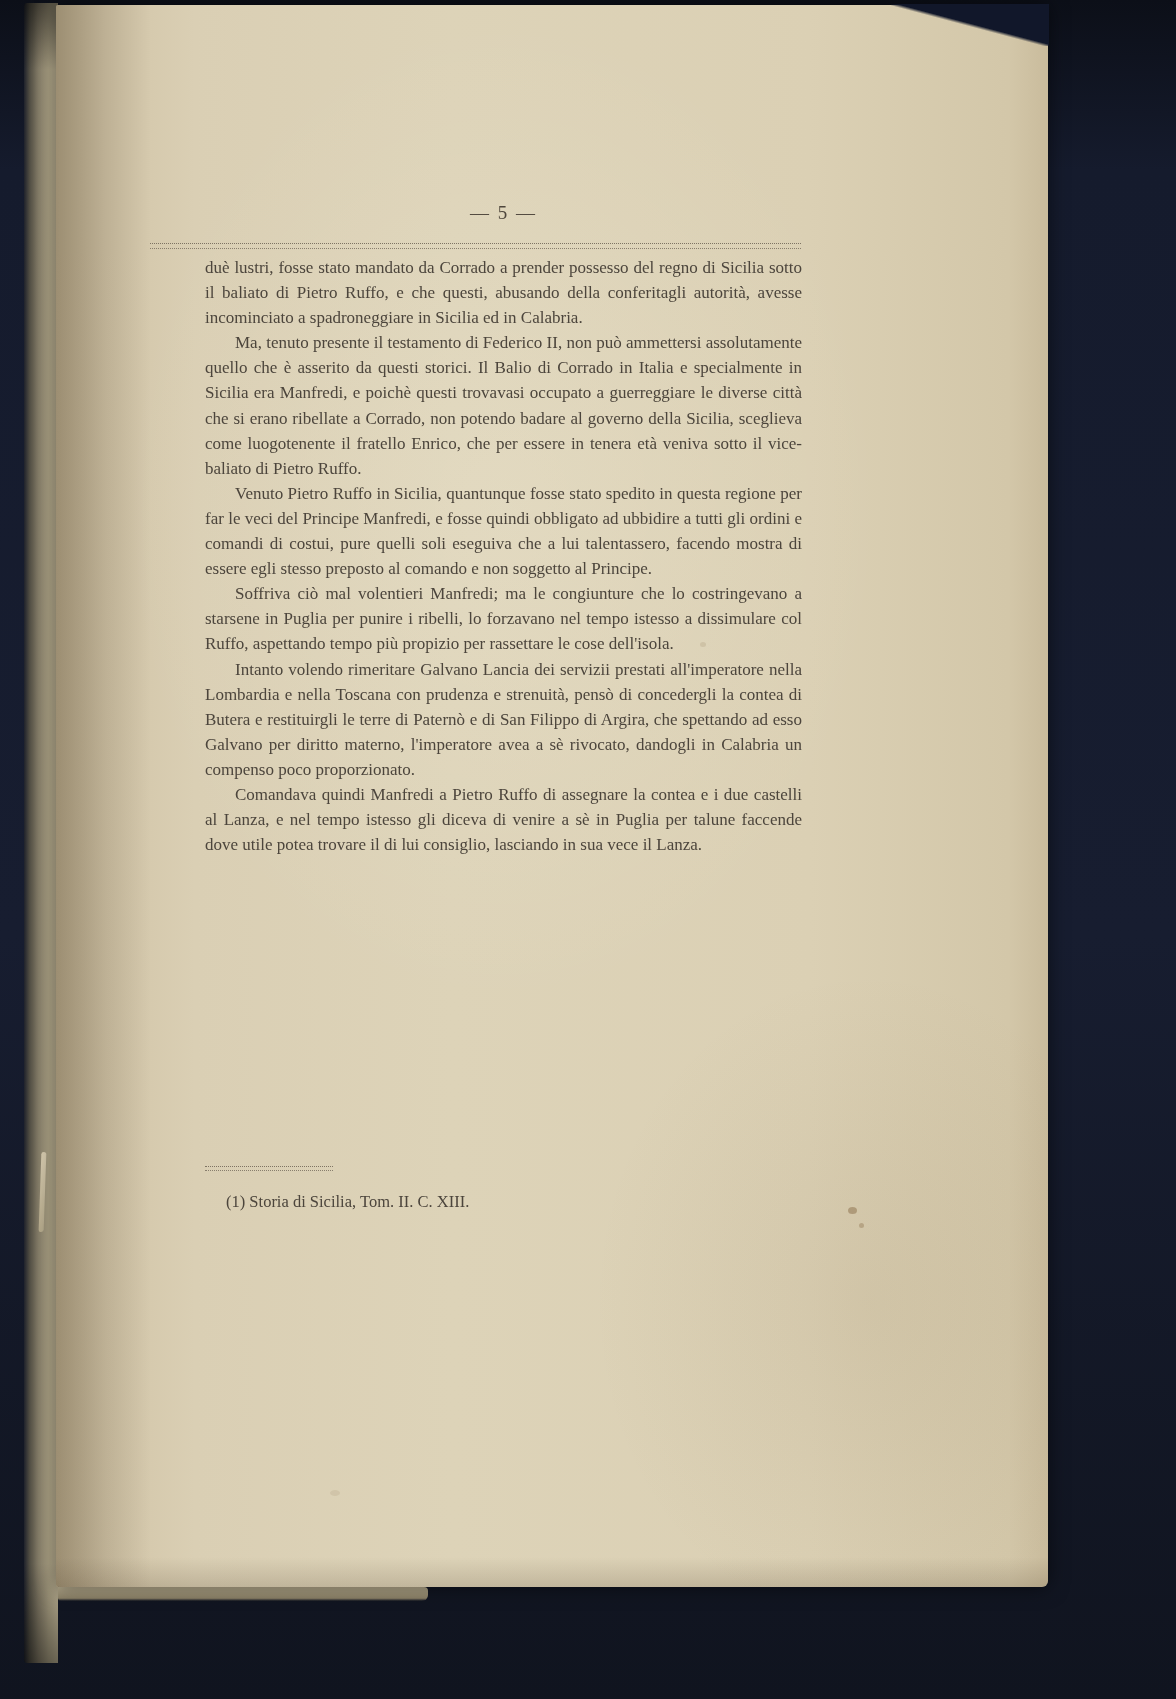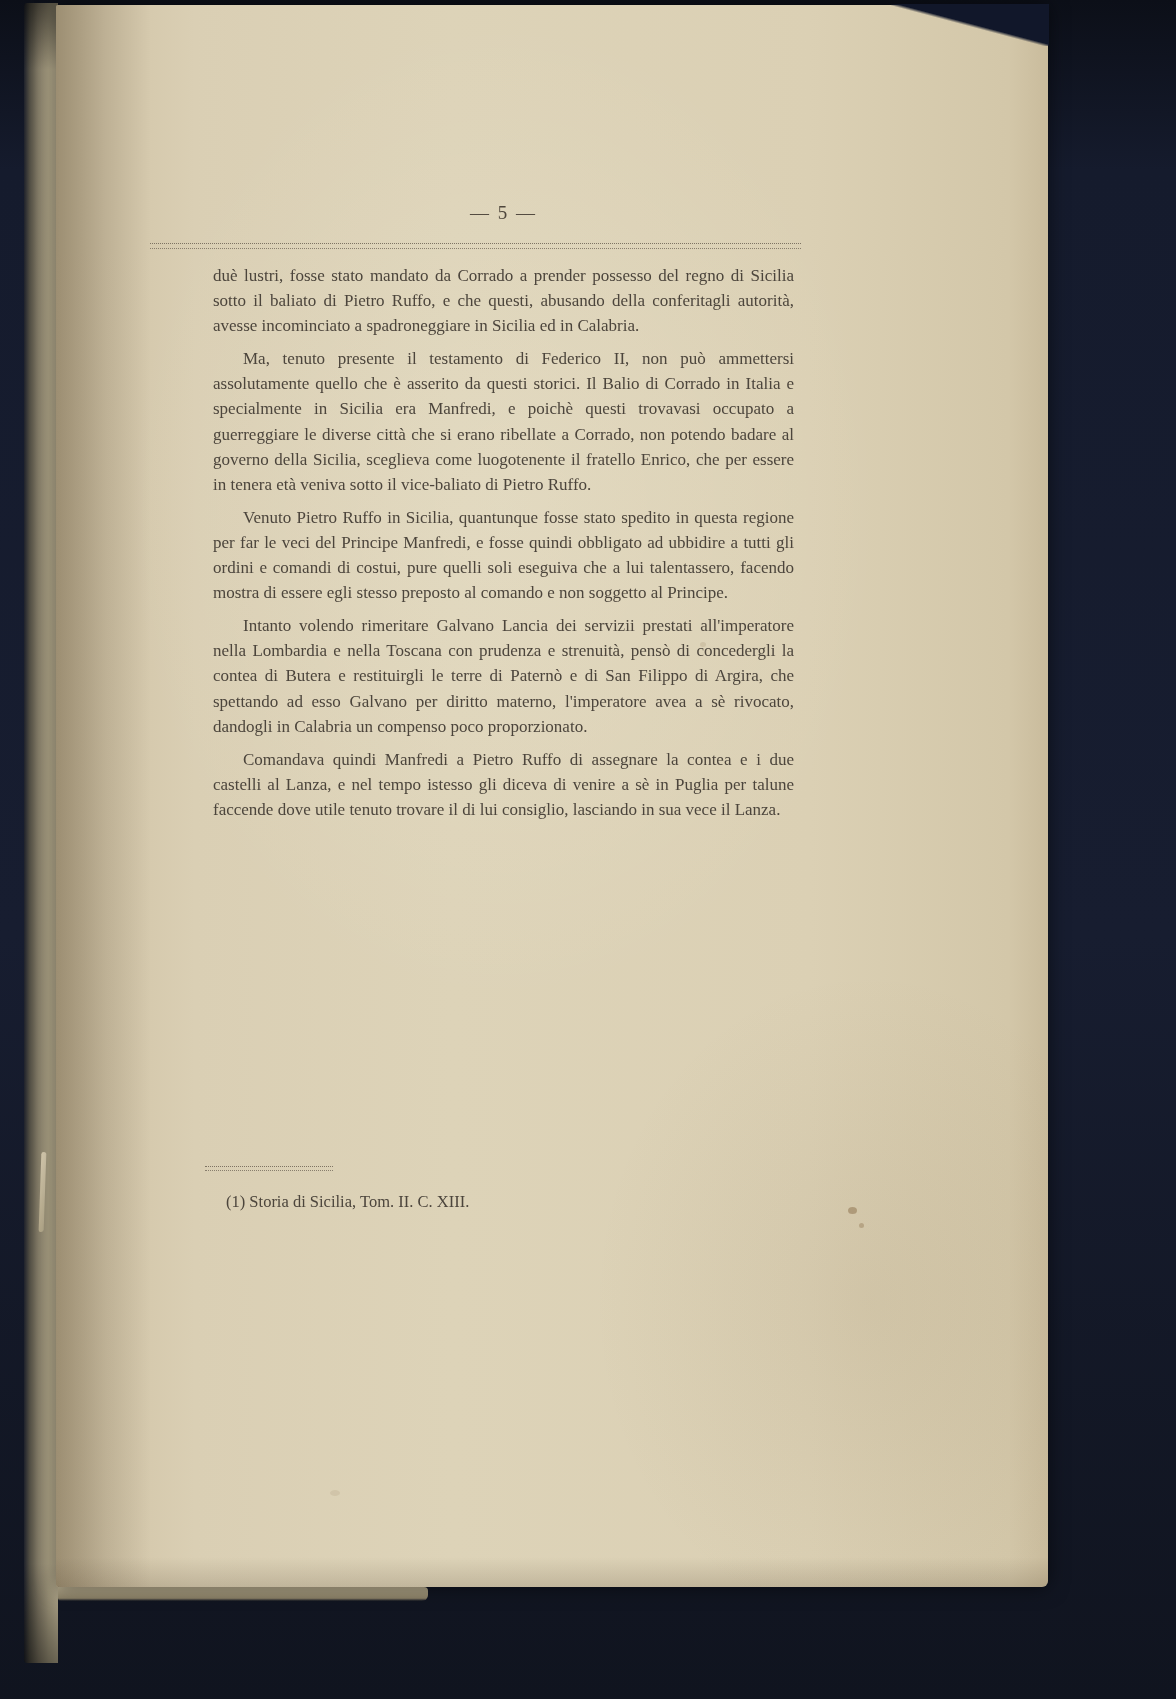--- a/index.html
+++ b/index.html
@@ -71,21 +71,21 @@
     position: absolute; left: 150px; top: 243px; width: 651px; height: 4px;
     border-top: 1px dotted #6e6455;
     border-bottom: 1px dotted #7a7061;
     opacity: 0.85;
   }
   .text-block {
     position: absolute; left: 205px; top: 255px; width: 597px;
     font-size: 17px; line-height: 25.1px;
     color: #4c453c; text-align: justify;
   }
-  .text-block p { margin: 8px; }
+  .text-block p { margin: 0; }
   .text-block p.indent { text-indent: 30px; }
 
   .footnote-rule {
     position: absolute; left: 205px; top: 1166px; width: 128px; height: 3px;
     border-top: 1px dotted #6e6455;
     border-bottom: 1px dotted #7a7061;
     opacity: 0.85;
   }
   .footnote {
     position: absolute; left: 226px; top: 1192px; width: 560px;
@@ -114,22 +114,23 @@
   <div class="corner-notch"></div>
 </div>
 
 <div class="page-number">— 5 —</div>
 <div class="head-rule"></div>
 
 <div class="text-block">
     <p>duè lustri, fosse stato mandato da Corrado a prender possesso del regno di Sicilia sotto il baliato di Pietro Ruffo, e che questi, abusando della conferitagli autorità, avesse incominciato a spadroneggiare in Sicilia ed in Calabria.</p>
     <p class="indent">Ma, tenuto presente il testamento di Federico II, non può ammettersi assolutamente quello che è asserito da questi storici. Il Balio di Corrado in Italia e specialmente in Sicilia era Manfredi, e poichè questi trovavasi occupato a guerreggiare le diverse città che si erano ribellate a Corrado, non potendo badare al governo della Sicilia, sceglieva come luogotenente il fratello Enrico, che per essere in tenera età veniva sotto il vice-baliato di Pietro Ruffo.</p>
     <p class="indent">Venuto Pietro Ruffo in Sicilia, quantunque fosse stato spedito in questa regione per far le veci del Principe Manfredi, e fosse quindi obbligato ad ubbidire a tutti gli ordini e comandi di costui, pure quelli soli eseguiva che a lui talentassero, facendo mostra di essere egli stesso preposto al comando e non soggetto al Principe.</p>
+    <p class="indent">Soffriva ciò mal volentieri Manfredi; ma le congiunture che lo costringevano a starsene in Puglia per punire i ribelli, lo forzavano nel tempo istesso a dissimulare col Ruffo, aspettando tempo più propizio per rassettare le cose dell'isola.</p>
     <p class="indent">Intanto volendo rimeritare Galvano Lancia dei servizii prestati all'imperatore nella Lombardia e nella Toscana con prudenza e strenuità, pensò di concedergli la contea di Butera e restituirgli le terre di Paternò e di San Filippo di Argira, che spettando ad esso Galvano per diritto materno, l'imperatore avea a sè rivocato, dandogli in Calabria un compenso poco proporzionato.</p>
-    <p class="indent">Comandava quindi Manfredi a Pietro Ruffo di assegnare la contea e i due castelli al Lanza, e nel tempo istesso gli diceva di venire a sè in Puglia per talune faccende dove utile tenuto trovare il di lui consiglio, lasciando in sua vece il Lanza.</p>
+    <p class="indent">Comandava quindi Manfredi a Pietro Ruffo di assegnare la contea e i due castelli al Lanza, e nel tempo istesso gli diceva di venire a sè in Puglia per talune faccende dove utile potea trovare il di lui consiglio, lasciando in sua vece il Lanza.</p>
   </div>
 
 <div class="footnote-rule"></div>
 <div class="footnote">(1) Storia di Sicilia, Tom. II. C. XIII.</div>
 
 <div class="spot spot-1"></div>
 <div class="spot spot-2"></div>
 <div class="spot spot-3"></div>
 <div class="spot spot-4"></div>
 

